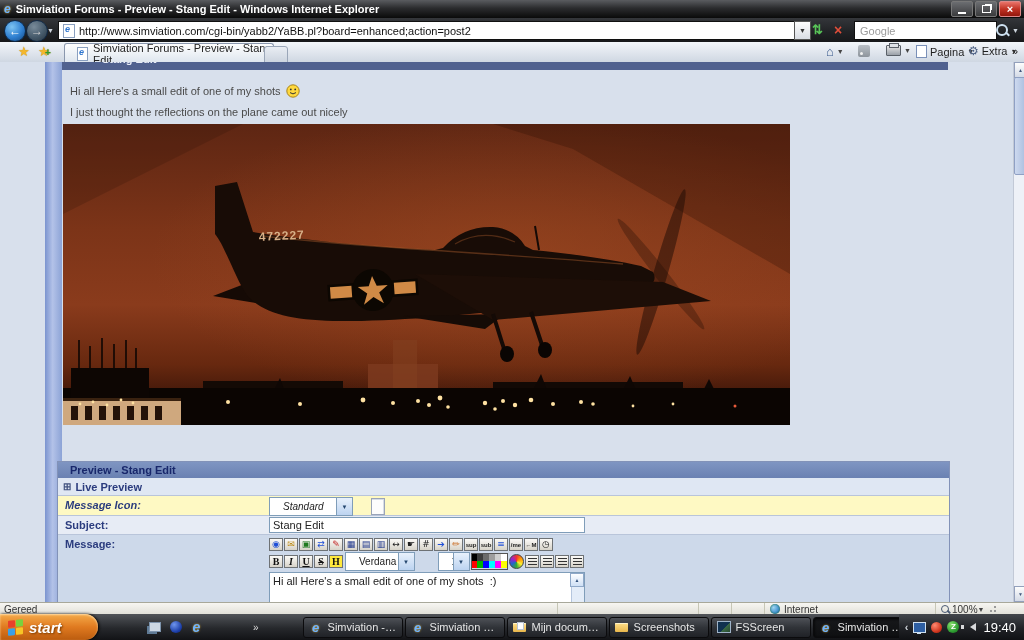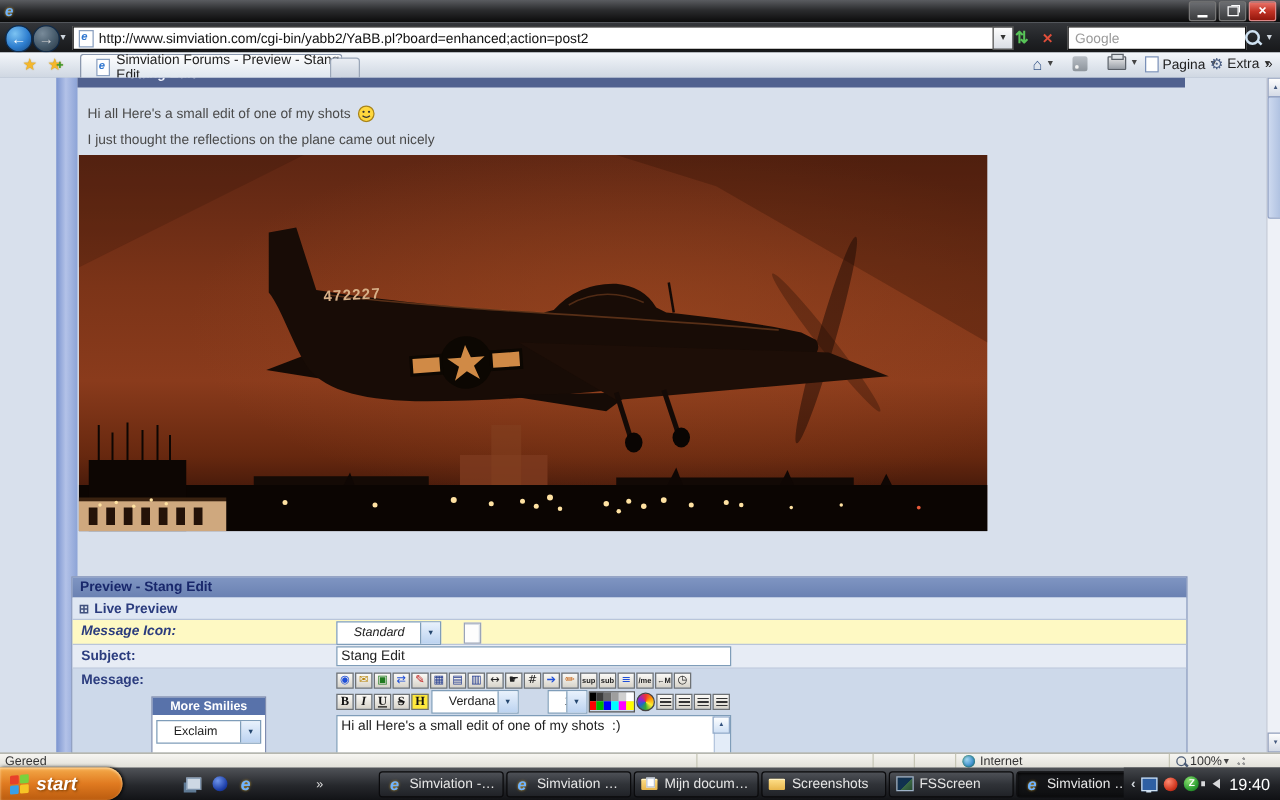--- a/index.html
+++ b/index.html
@@ -64,21 +64,21 @@
   .viewport{position:absolute;left:0;top:62px;width:1024px;height:540px;background:#d8e0ec;overflow:hidden;}
   .page-strip{position:absolute;left:45px;top:0;width:17px;height:540px;
     background:linear-gradient(to right,#7b94cf,#b3c2e8 45%,#8ca3d6);}
   .clipped-bar{position:absolute;left:62px;top:0;width:886px;height:8px;background:#50618f;overflow:hidden;}
   .clipped-bar span{position:absolute;left:40px;top:-9px;color:#e8ecf8;font-weight:bold;font-size:11px;}
   .post-line{position:absolute;left:70px;color:#4a4a4a;display:flex;align-items:center;gap:5px;}
   .photo{position:absolute;left:63px;top:62px;width:727px;height:301px;}
   
   .preview{position:absolute;left:57px;top:399px;width:891px;border:1px solid #8292b8;background:#cdd9ea;}
   .prev-head{height:16px;background:linear-gradient(#7f95c2,#6a81b2);color:#18276b;font-weight:bold;
-    display:flex;align-items:center;padding-left:6px;}
+    display:flex;align-items:center;padding-left:12px;}
   .prev-live{height:17px;background:#dfe7f3;color:#2b3c7e;font-weight:bold;display:flex;align-items:center;gap:4px;
     padding-left:5px;border-bottom:1px solid #b9c5da;}
   .boxplus{font-size:10px;color:#41527f;}
   .frow{position:relative;border-bottom:1px solid #b9c5da;}
   .frow .lbl{position:absolute;left:7px;top:3px;color:#2b3c7e;font-weight:bold;}
   .row-msgicon{height:19px;background:#fef9c3;font-style:italic;}
   .row-subject{height:18px;background:#e7ecf5;}
   .row-message{height:69px;background:#cdd9ea;overflow:hidden;border-bottom:none;}
   .xpselect{position:absolute;height:17px;background:#fff;border:1px solid #7f9db9;
     display:flex;align-items:center;font-size:10px;color:#222;}
@@ -185,20 +185,21 @@
   .clock{color:#fff;font-size:13px;margin-left:2px;}
   .smiley-svg{flex:none;}
 </style>
 </head>
 <body>
 
 <div id="screen">
 
   <div class="titlebar">
     <span class="ie-e">e</span>
+    <span>Simviation Forums - Preview - Stang Edit - Windows Internet Explorer</span>
     <span class="win-btns">
       <span class="wbtn">
           <span class="glyph-min"></span>
         </span>
       <span class="wbtn">
           <span class="glyph-restore"></span>
         </span>
       <span class="wbtn close">
           <span class="glyph-close">×</span>
         </span>
@@ -403,28 +404,20 @@
       </div>
       <div class="frow row-subject">
         <span class="lbl">Subject:</span>
         <div class="subj-input">
           <span>Stang Edit</span>
         </div>
       </div>
       <div class="frow row-message">
         <span class="lbl">Message:</span>
 
-        <div class="smilies">
-          <div class="hd">More Smilies</div>
-          <div class="xpselect">
-            <span class="txt">Exclaim</span>
-            <span class="xparrow"></span>
-          </div>
-          <div class="pad"></div>
-        </div>
 
         <div class="editor">
           <div class="tbrow" id="tb-row1">
 
           <button class="tb g-blue">
                 <span class="g">◉</span>
               </button>
               <button class="tb g-gold">
                 <span class="g">✉</span>
               </button>

